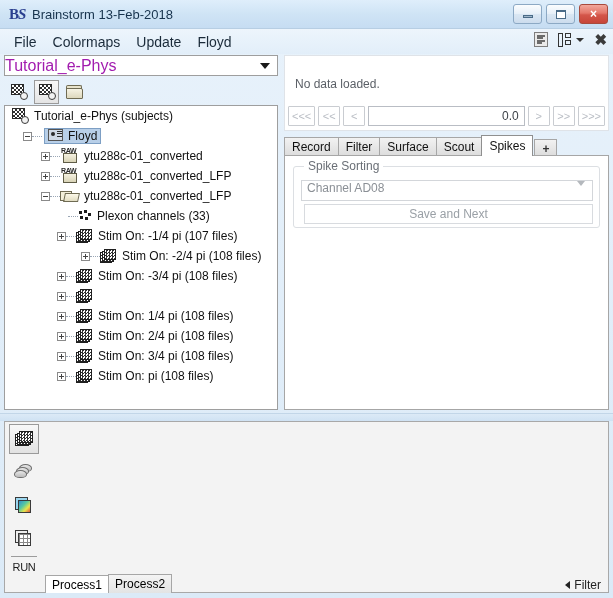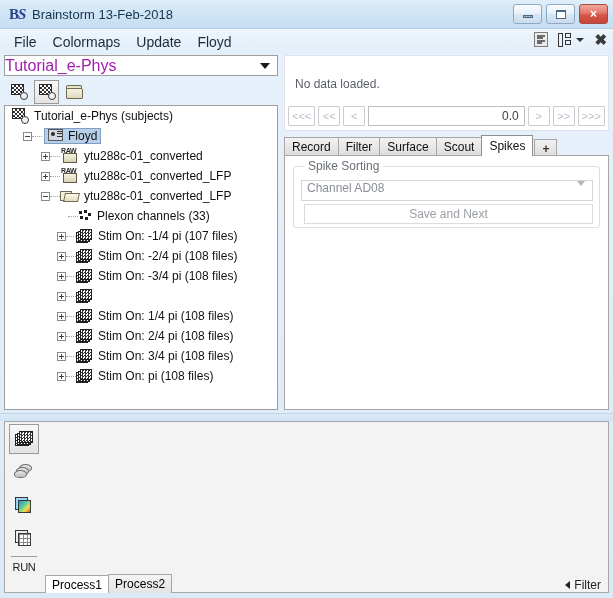--- a/index.html
+++ b/index.html
@@ -420,21 +420,21 @@
       <div class="trow" style="padding-left:52px;">
         <div class="pm plus"></div>
         <div class="dots"></div>
         <div class="ic-stim">
             <span class="s s1"></span>
             <span class="s s2"></span>
             <span class="s s3"></span>
           </div>
         <span class="lbl">Stim On: -1/4 pi (107 files)</span>
       </div>
-      <div class="trow" style="padding-left:52px;">
+      <div class="trow" style="padding-left:76px;">
         <div class="pm plus"></div>
         <div class="dots"></div>
         <div class="ic-stim">
             <span class="s s1"></span>
             <span class="s s2"></span>
             <span class="s s3"></span>
           </div>
         <span class="lbl">Stim On: -2/4 pi (108 files)</span>
       </div>
       <div class="trow" style="padding-left:52px;">

